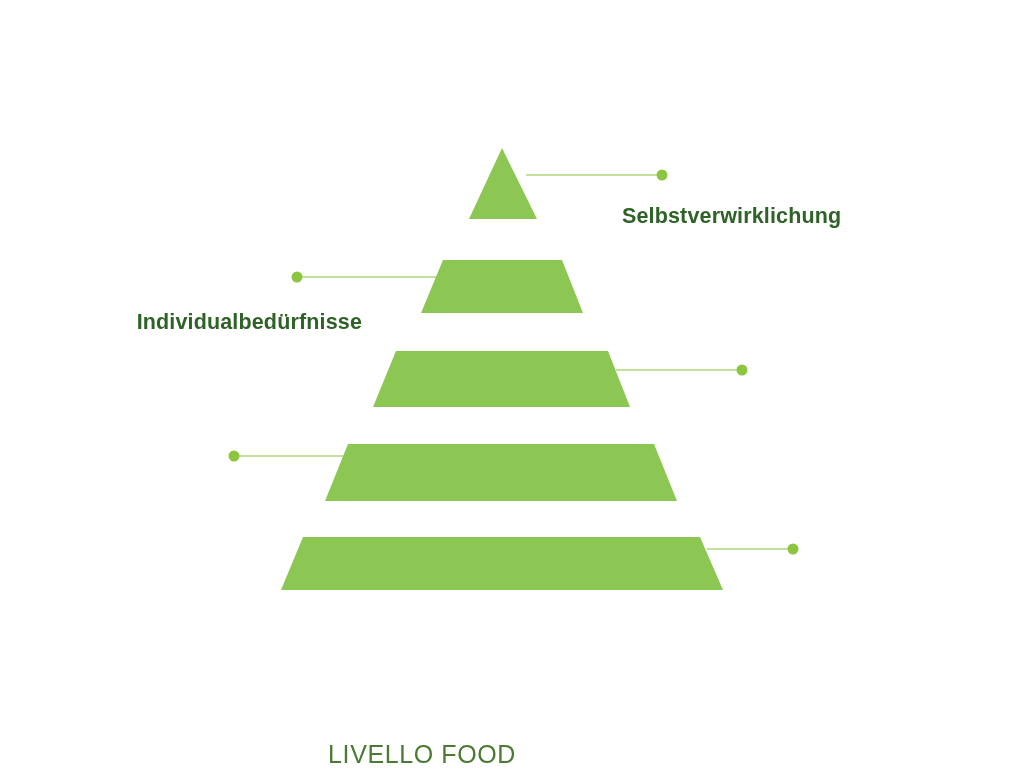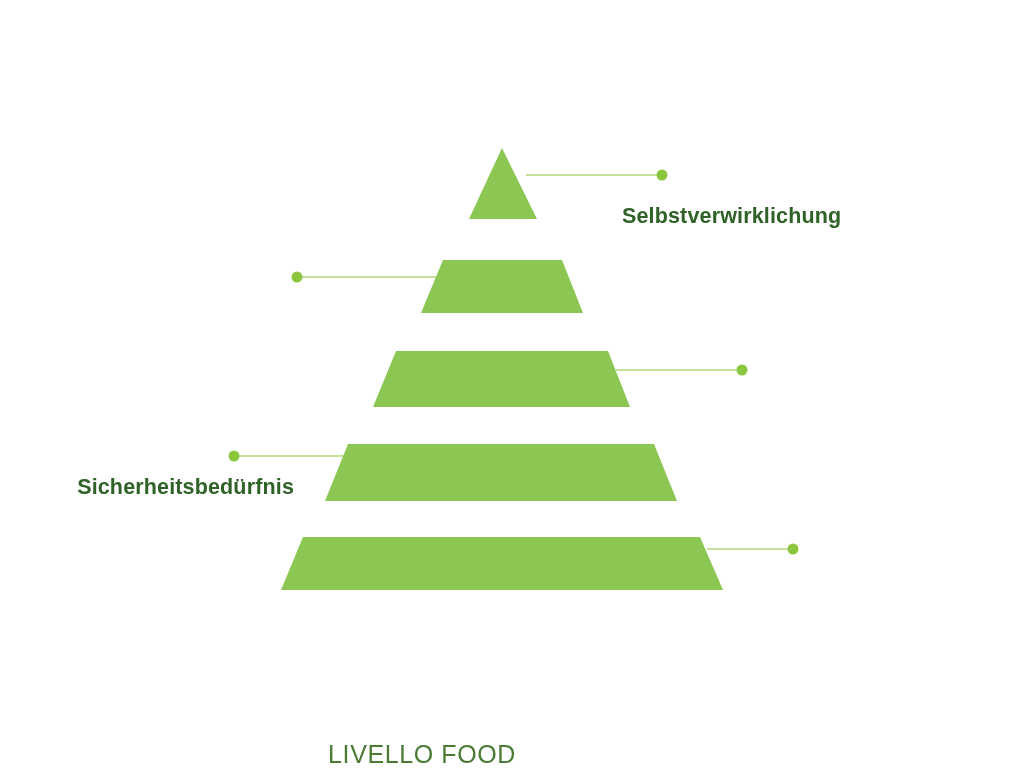--- a/index.html
+++ b/index.html
@@ -112,20 +112,20 @@
 
     <polygon points="396,351 608,351 630,407 373,407" fill="#8cc653"></polygon>
 
     <polygon points="348,444 654,444 677,501 325,501" fill="#8cc653"></polygon>
 
     <polygon points="303,537 700,537 723,590 281,590" fill="#8cc653"></polygon>
   </svg>
 
   <div id="label-1" class="lvl-label right">Selbstverwirklichung</div>
 
+  <div id="label-2" class="lvl-label left">Individualbedürfnisse</div>
 
 
-  <div id="label-4" class="lvl-label left">Sicherheitsbedürfnis</div>
 
 
   <div class="footer">LIVELLO FOOD</div>
 
 </div>
 
 </body></html>

